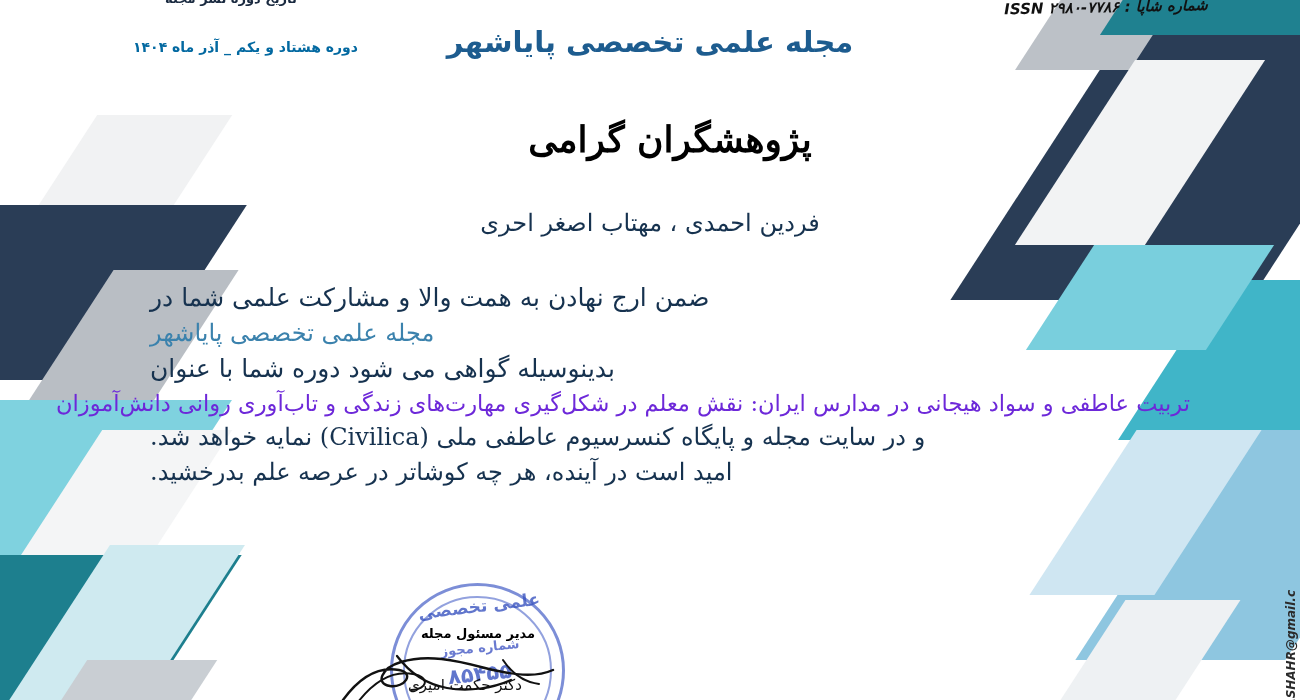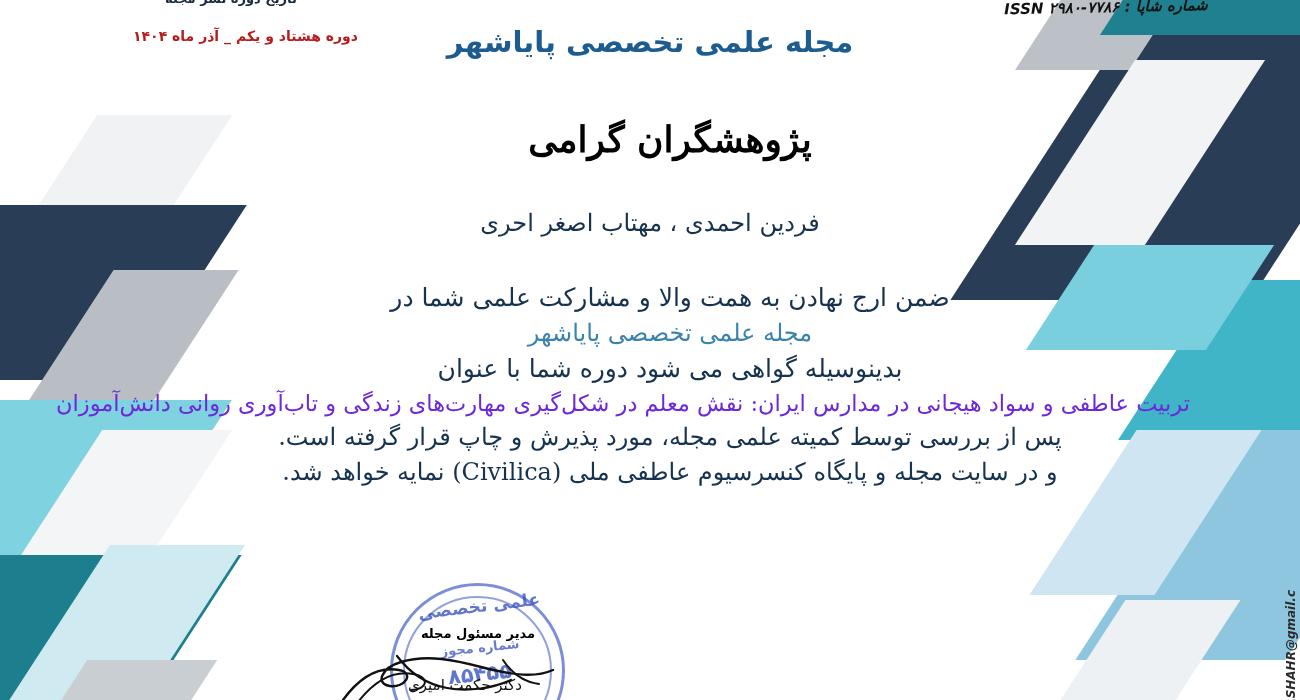--- a/index.html
+++ b/index.html
@@ -143,25 +143,25 @@
     top: -9px; left: 165px;
     font-family: "DejaVu Sans", "Liberation Sans", sans-serif;
     font-size: 13px;
     font-weight: bold;
     color: #1a2a40;
     white-space: nowrap;
     direction: rtl;
   }
   .hdr-volume {
     position: absolute;
-    top: 28px; left: 133px;
+    top: 39px; left: 133px;
     font-family: "DejaVu Sans", "Liberation Sans", sans-serif;
     font-size: 14px;
     font-weight: bold;
-    color: #b91c1c;
+    color: #0369a1;
     white-space: nowrap;
     direction: rtl;
   }
   .journal-title {
     position: absolute;
     top: 25px; left: 0; right: 0;
     text-align: center;
     font-family: "DejaVu Sans", "Liberation Sans", sans-serif;
     font-size: 29px;
     font-weight: 600;
@@ -186,21 +186,21 @@
     text-align: center;
     font-family: "DejaVu Serif", "Liberation Serif", serif;
     font-size: 24px;
     color: #16324f;
     direction: rtl;
   }
   .body-block {
     position: absolute;
     top: 280px;
     left: 150px; right: 110px;
-    text-align: center;
+    text-align: left;
     direction: rtl;
     font-family: "DejaVu Serif", "Liberation Serif", serif;
     color: #16324f;
   }
   .body-line {
     font-size: 25px;
     line-height: 1.45;
     white-space: nowrap;
   }
   .body-line.blue {
@@ -357,22 +357,22 @@
   <div class="journal-title">مجله علمی تخصصی پایاشهر</div>
 
   <div class="salutation">پژوهشگران گرامی</div>
   <div class="authors">فردین احمدی ، مهتاب اصغر احری</div>
 
   <div class="body-block">
     <div class="body-line">ضمن ارج نهادن به همت والا و مشارکت علمی شما در</div>
     <div class="body-line blue">مجله علمی تخصصی پایاشهر</div>
     <div class="body-line">بدینوسیله گواهی می شود دوره شما با عنوان</div>
     <div class="body-line article">تربیت عاطفی و سواد هیجانی در مدارس ایران: نقش معلم در شکل‌گیری مهارت‌های زندگی و تاب‌آوری روانی دانش‌آموزان</div>
-    <div class="body-line small">پس از بررسی توسط کمیته علمی مجله، مورد پذیرش و چاپ قرار گرفته است.</div>
     <div class="body-line small">و در سایت مجله و پایگاه کنسرسیوم عاطفی ملی (Civilica) نمایه خواهد شد.</div>
+    <div class="body-line small">امید است در آینده، هر چه کوشاتر در عرصه علم بدرخشید.</div>
   </div>
 
   <div class="stamp-wrap">
     <div class="stamp-circle"></div>
     <div class="stamp-circle2"></div>
     <div class="stamp-arc-text">علمی تخصصی</div>
     <div class="stamp-mid-text">شماره مجوز</div>
     <div class="stamp-num">۸۵۴۵۵</div>
 
     <svg class="sig-scribble" viewBox="0 0 240 95">

